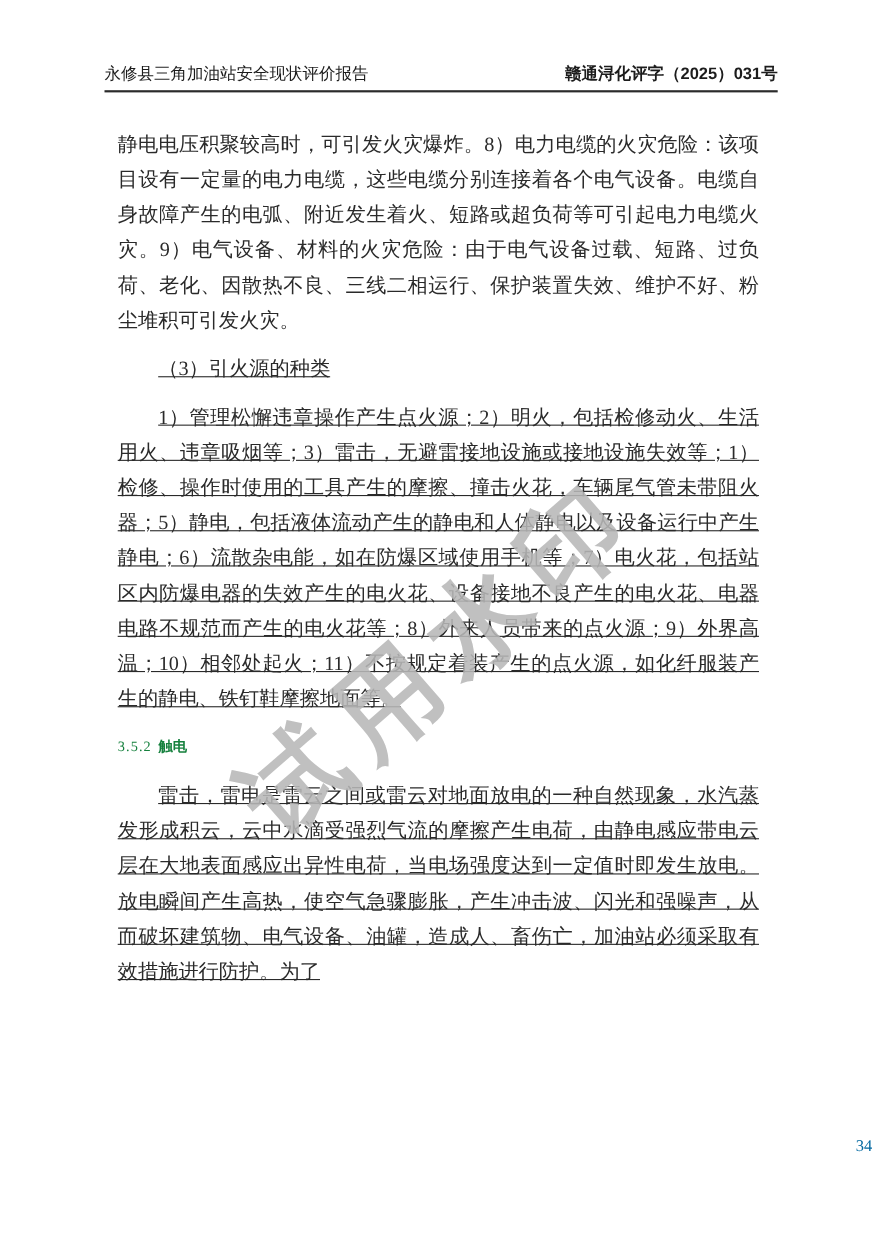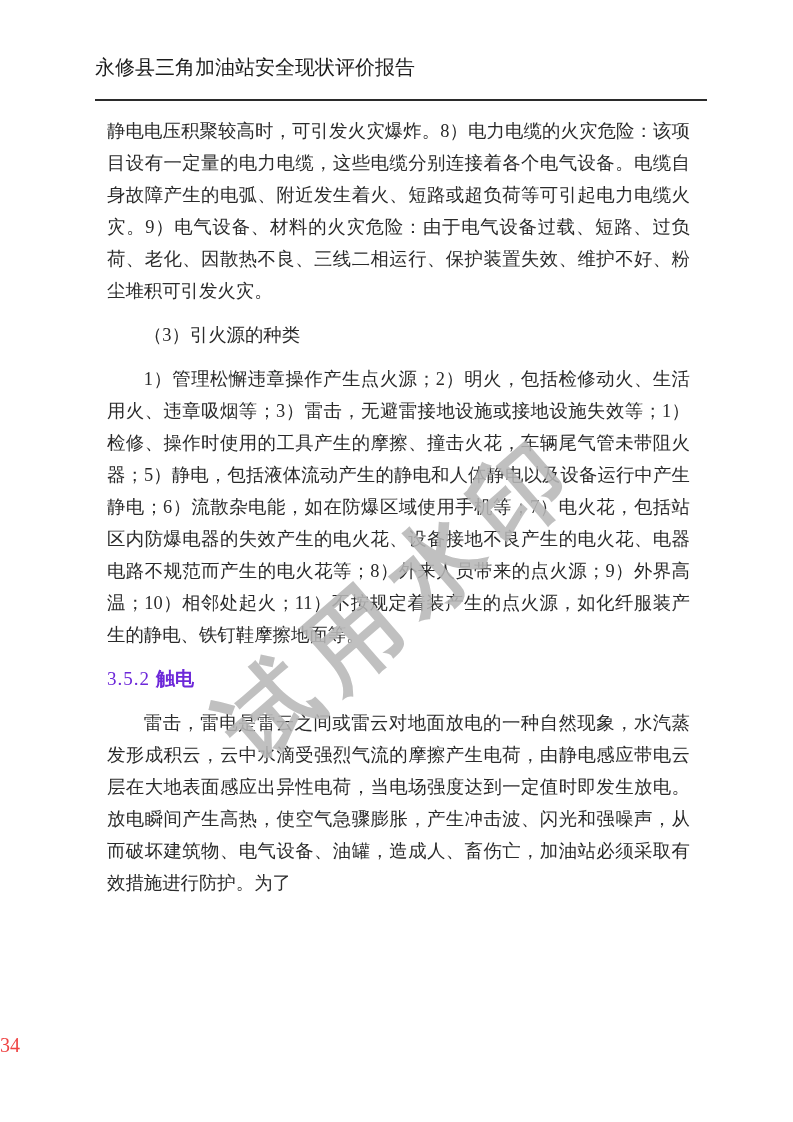--- a/index.html
+++ b/index.html
@@ -15,43 +15,43 @@
     overflow: hidden;
     color: #262626;
   }
   .doc-header {
     position: absolute;
     left: 95px; top: 58px;
     width: 612px;
     display: flex;
     justify-content: space-between;
     align-items: flex-end;
-    padding-bottom: 22px;
+    padding-bottom: 5px;
     border-bottom: 2px solid #2b2b2b;
     font-family: Liberation Sans, sans-serif;
-    font-size: 20px;
+    font-size: 15px;
     line-height: 19px;
     color: #1c1c1c;
     white-space: nowrap;
   }
   .doc-header .right { font-weight: bold; }
   .doc-body {
     position: absolute;
     left: 95px; top: 103px;
     width: 607px;
     font-size: 18.4px;
     line-height: 32px;
     text-align: justify;
     color: #2a2a2a;
   }
   .doc-body p { margin: 12px; }
-  .indent { text-indent: 2em; }
+  .indent { text-indent: 2em; text-decoration: underline; }
   .heading {
-    font-size: 19px;
-    color: #6d28d9;
+    font-size: 13px;
+    color: #15803d;
   }
   .heading .h-num {
     font-family: "Liberation Serif", "DejaVu Serif", serif;
     letter-spacing: 1px;
   }
   .heading .h-title {
     font-family: "Liberation Sans", "DejaVu Sans", sans-serif;
     font-weight: bold;
     margin-left: 6px;
   }
@@ -66,32 +66,33 @@
     letter-spacing: 16px;
     color: rgba(183, 183, 183, 0.88);
     white-space: nowrap;
     z-index: 4;
     pointer-events: none;
   }
   .doc-footer {
     position: absolute;
     left: 0; top: 1034px;
     width: 793px;
-    text-align: left;
-    font-size: 20px;
-    color: #ef4444;
+    text-align: right;
+    font-size: 15px;
+    color: #0369a1;
   }
 </style>
 </head>
 <body>
 
 <div class="page">
 
   <div class="doc-header">
     <span class="left">永修县三角加油站安全现状评价报告</span>
+    <span class="right">赣通浔化评字（2025）031号</span>
   </div>
 
   <div class="doc-body">
     <p>静电电压积聚较高时，可引发火灾爆炸。8）电力电缆的火灾危险：该项目设有一定量的电力电缆，这些电缆分别连接着各个电气设备。电缆自身故障产生的电弧、附近发生着火、短路或超负荷等可引起电力电缆火灾。9）电气设备、材料的火灾危险：由于电气设备过载、短路、过负荷、老化、因散热不良、三线二相运行、保护装置失效、维护不好、粉尘堆积可引发火灾。</p>
     <p class="indent">（3）引火源的种类</p>
     <p class="indent">1）管理松懈违章操作产生点火源；2）明火，包括检修动火、生活用火、违章吸烟等；3）雷击，无避雷接地设施或接地设施失效等；1）检修、操作时使用的工具产生的摩擦、撞击火花，车辆尾气管未带阻火器；5）静电，包括液体流动产生的静电和人体静电以及设备运行中产生静电；6）流散杂电能，如在防爆区域使用手机等；7）电火花，包括站区内防爆电器的失效产生的电火花、设备接地不良产生的电火花、电器电路不规范而产生的电火花等；8）外来人员带来的点火源；9）外界高温；10）相邻处起火；11）不按规定着装产生的点火源，如化纤服装产生的静电、铁钉鞋摩擦地面等。</p>
     <p class="heading">
       <span class="h-num">3.5.2</span><span class="h-title">触电</span>
     </p>
     <p class="indent">雷击，雷电是雷云之间或雷云对地面放电的一种自然现象，水汽蒸发形成积云，云中水滴受强烈气流的摩擦产生电荷，由静电感应带电云层在大地表面感应出异性电荷，当电场强度达到一定值时即发生放电。放电瞬间产生高热，使空气急骤膨胀，产生冲击波、闪光和强噪声，从而破坏建筑物、电气设备、油罐，造成人、畜伤亡，加油站必须采取有效措施进行防护。为了</p>

